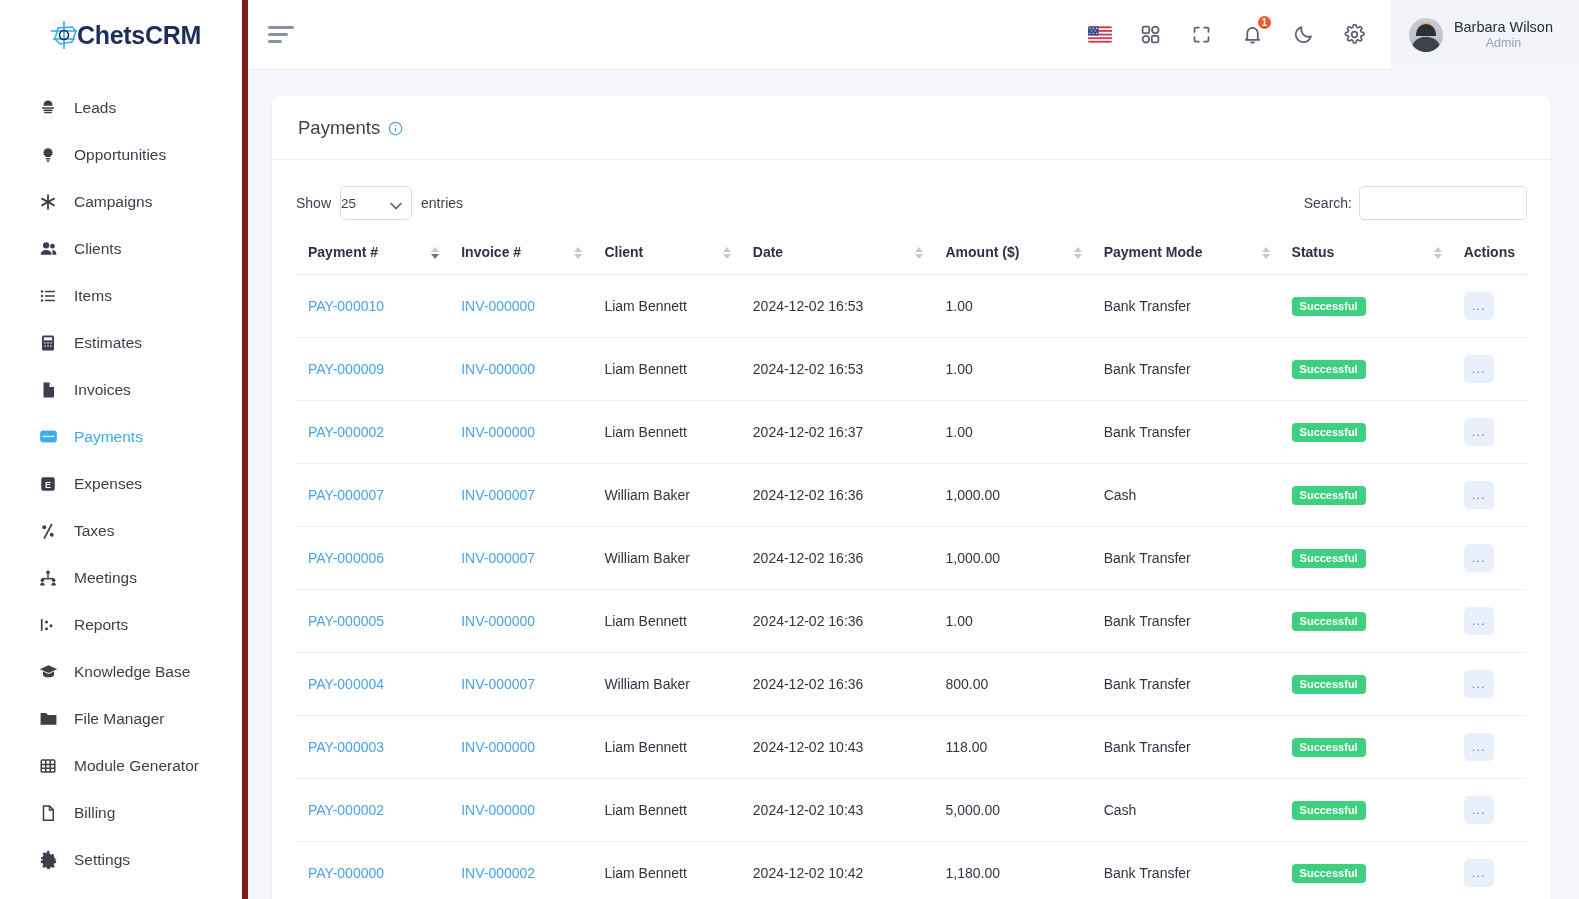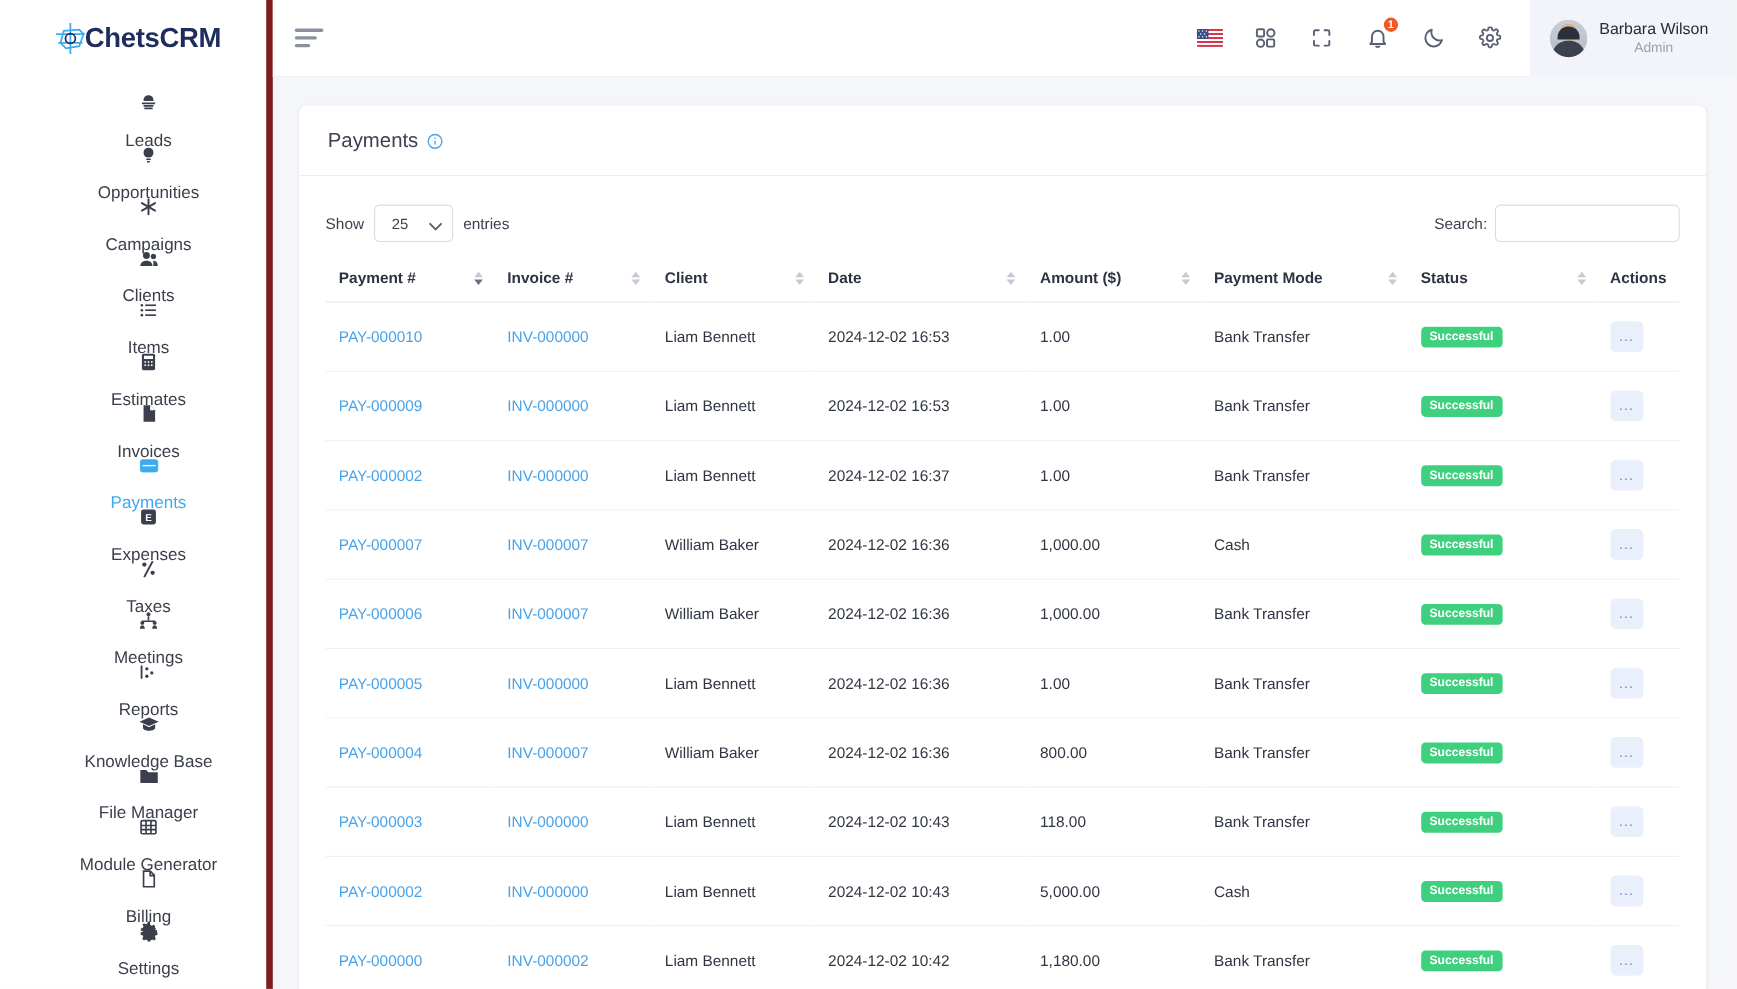--- a/index.html
+++ b/index.html
@@ -24,22 +24,22 @@
     justify-content: center; padding-left: 6px;
   }
   .brand-logo { display:flex; align-items:center; gap:2px; }
   .brand-mark { width: 34px; height: 34px; margin-right: -6px; position: relative; }
   .brand-text {
     font-size: 25px; font-weight: 700; color: #1f2d5c; letter-spacing: -0.3px;
   }
   .nav { margin-top: 14px; display:flex; flex-direction:column; }
   .nav-item {
     height: 47px; display: flex; align-items: center;
-    padding-left: 28px; gap: 16px; cursor: pointer;
-    color: #3b3f4c; font-size: 15.5px; flex-direction: column;
+    padding-left: 38px; gap: 16px; cursor: pointer;
+    color: #3b3f4c; font-size: 15.5px;
   }
   .nav-item .ico { width: 20px; height: 20px; display:flex; align-items:center; justify-content:center; flex: 0 0 20px;}
   .nav-item .ico svg { display:block; }
   .nav-item.active { color: #3dabf0; }
   .nav-item.active .ico svg { fill: #3dabf0; stroke: #3dabf0; }
 
   
   .main { flex: 1 1 auto; display: flex; flex-direction: column; min-width:0; }
   .topbar {
     height: 70px; background: #fff; display: flex; align-items: center;
@@ -93,21 +93,21 @@
     display:flex; align-items:center; gap:8px;
   }
   .card-title { font-size:18.5px; color:#3c4250; font-weight:400; }
   .info-ico { width:15px; height:15px; }
   .card-body { padding: 20px 24px 0 24px; }
 
   .table-top { display:flex; align-items:center; justify-content:space-between; padding: 6px 0 14px 0;}
   .show-entries { display:flex; align-items:center; gap:9px; font-size:14px; color:#3c4250;justify-content:center; }
   .select-box {
     position:relative; border:1px solid #d8dce4; border-radius:5px;
-    height:34px; width:72px; display:flex; align-items:center; padding:0 15px;
+    height:34px; width:72px; display:flex; align-items:center; padding:0 0;
     font-size:13.5px; color:#3c4250; cursor:pointer; background:#fff;
   }
   .select-box .chev { position:absolute; right:9px; top:12px; }
   .search-wrap { display:flex; align-items:center; gap:7px; font-size:14px; color:#3c4250;}
   .search-input {
     width:168px; height:34px; border:1px solid #d8dce4; border-radius:5px;
     padding: 0 9px; font-size:13.5px; font-family:"Liberation Sans", sans-serif;
     outline:none; color:#3c4250; background:#fff;
   }
 

